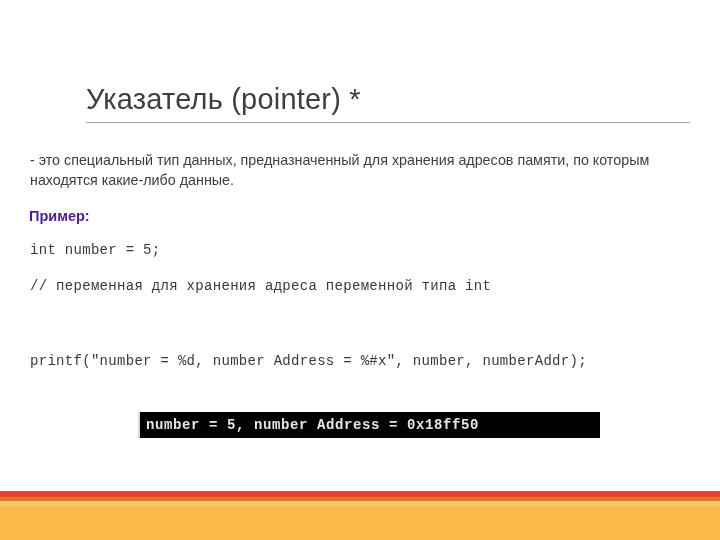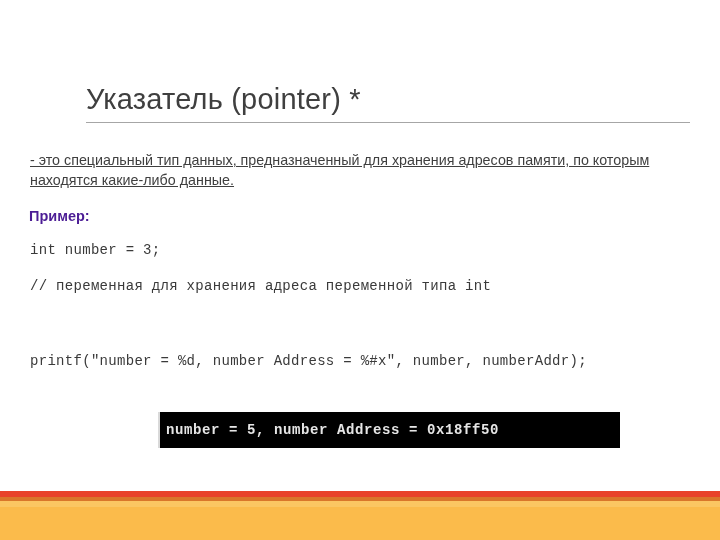--- a/index.html
+++ b/index.html
@@ -50,21 +50,20 @@
   
   .intro {
     position: absolute;
     left: 30px;
     top: 150px;
     width: 672px;
     font-family: "Liberation Sans", sans-serif;
     font-size: 14.3px;
     color: #3f3f3f;
     line-height: 1.42;
-    text-decoration: underline;
   }
 
   
   .example-label {
     position: absolute;
     left: 29px;
     top: 208px;
     font-family: "Liberation Sans", sans-serif;
     font-size: 14.5px;
     font-weight: bold;
@@ -90,28 +89,27 @@
     color: #c0392b;
     font-weight: bold;
   }
 
   
   .console-box {
     position: absolute;
     left: 138px;
     top: 412px;
     width: 462px;
-    height: 36px;
+    height: 26px;
     background: #000000;
     border-left: 2px solid #d9d9d9;
     box-sizing: border-box;
     display: flex;
     align-items: center;
     overflow: hidden;
-    margin-left: 20px;
   }
   .console-text {
     font-family: "Liberation Mono", "DejaVu Sans Mono", monospace;
     font-size: 14px;
     color: #e6e6e6;
     white-space: pre;
     padding-left: 6px;
     letter-spacing: 0.6px;
     font-weight: bold;
   }
@@ -134,21 +132,21 @@
 
   <div class="title-block">
     <div class="slide-title">Указатель (pointer) *</div>
     <div class="title-rule"></div>
   </div>
 
   <div class="intro">- это специальный тип данных, предназначенный для хранения адресов памяти, по которым находятся какие-либо данные.</div>
 
   <div class="example-label">Пример:</div>
 
-  <div class="code-line code-1">int number = 3;</div>
+  <div class="code-line code-1">int number = 5;</div>
 
   <div class="code-line code-2">// переменная для хранения адреса переменной типа int</div>
 
 
   <div class="code-line code-4">printf("number = %d, number Address = %#x", number, numberAddr);</div>
 
   <div class="console-box">
     <span class="console-text">number = 5, number Address = 0x18ff50</span>
   </div>
 

